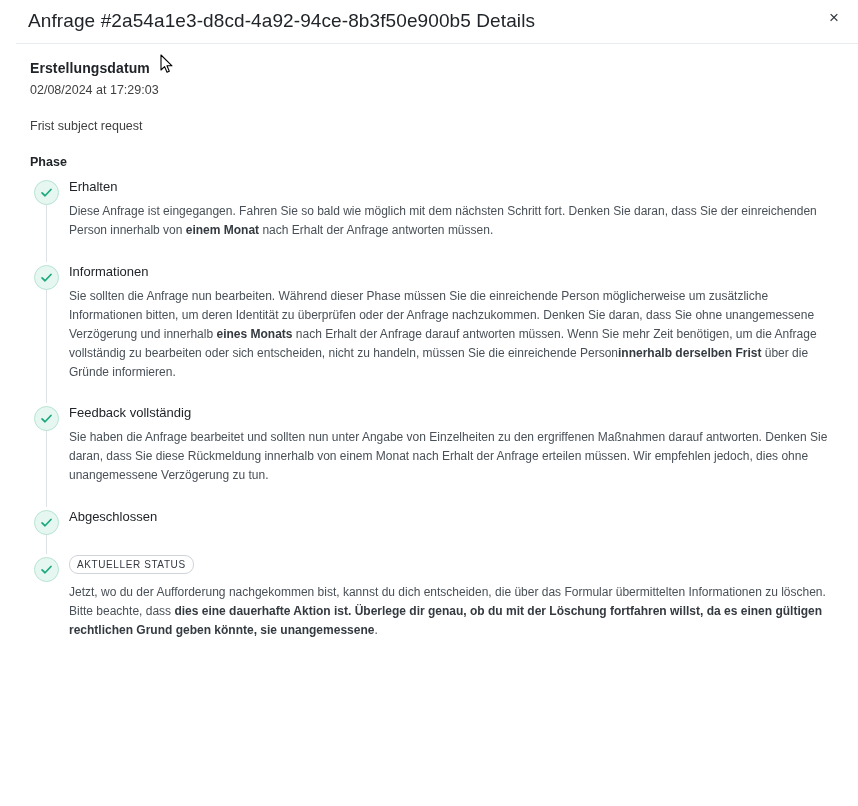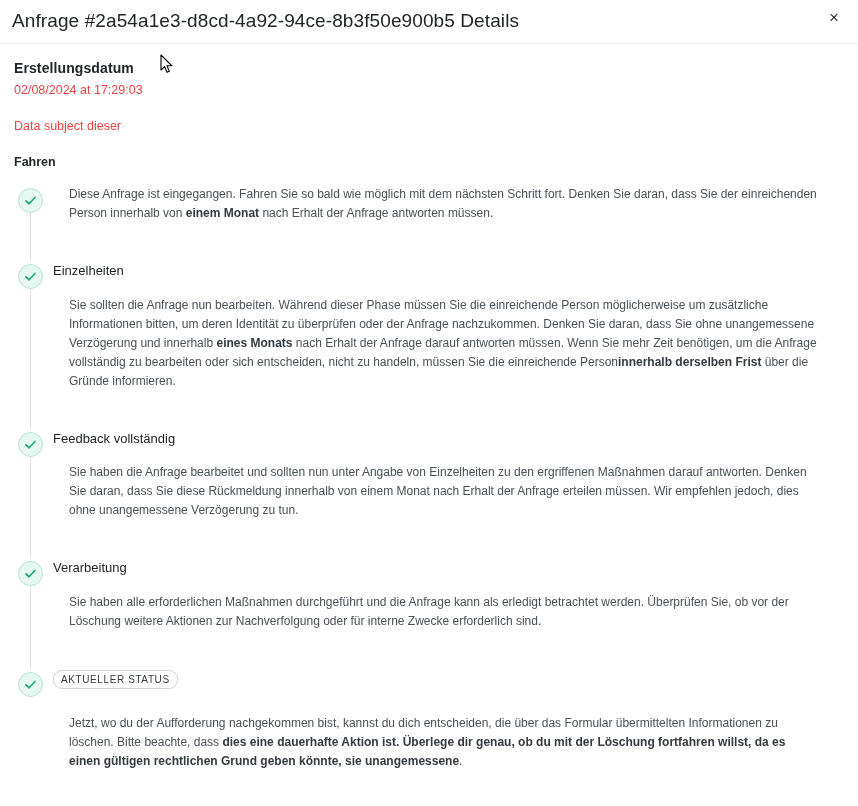--- a/index.html
+++ b/index.html
@@ -13,20 +13,21 @@
     height: 806px;
     font-family: "Liberation Sans", sans-serif;
     color: #212529;
     overflow: hidden;
   }
   .modal {
     width: 858px;
     min-height: 806px;
     background: #fff;
     position: relative;
+    padding-left: 16px;
   }
   .modal-header {
     height: 44px;
     border-bottom: 1px solid #e9ecef;
     display: flex;
     align-items: center;
     padding: 0 16px 0 12px;
     position: relative;
   }
   .modal-title {
@@ -57,21 +58,21 @@
   }
   .field-label {
     font-size: 14px;
     font-weight: bold;
     color: #212529;
     margin: 0 0 7px 0;
     letter-spacing: 0.1px;
   }
   .field-value {
     font-size: 12.5px;
-    color: #ef4444;
+    color: #404040;
     margin: 0 0 22px 0;
   }
   .status-label {
     font-size: 12.5px;
     font-weight: bold;
     color: #212529;
     margin: 0 0 8px 0;
   }
   .timeline {
     position: relative;
@@ -110,21 +111,21 @@
     font-size: 13px;
     color: #212529;
     margin: 0 0 6px 0;
     line-height: 1.3;
     padding-top: 2px;
   }
   .step-desc {
     font-size: 12px;
     color: #495057;
     line-height: 1.58;
-    margin: 16px;
+    margin: 0;
     padding-right: 10px;
   }
   .step-desc b { font-weight: bold; color: #343a40; }
   .badge {
     display: inline-block;
     border: 1px solid #ced4da;
     border-radius: 9px;
     padding: 3px 7px 3px 7px;
     font-size: 10px;
     letter-spacing: 0.6px;
@@ -148,44 +149,45 @@
   <div class="modal-header">
     <div class="modal-title">Anfrage #2a54a1e3-d8cd-4a92-94ce-8b3f50e900b5 Details</div>
     <button class="close-btn">×</button>
   </div>
 
   <div class="modal-body">
 
     <div class="field-label">Erstellungsdatum</div>
     <div class="field-value">02/08/2024 at 17:29:03</div>
 
-    <div class="field-value">Data subject dieser</div>
-
-    <div class="status-label">Fahren</div>
+    <div class="field-value">Frist subject request</div>
+
+    <div class="status-label">Phase</div>
 
     <div class="timeline">
 
       <div class="step">
         <div class="step-line"></div>
         <div class="step-marker">
           <svg width="13" height="13" viewBox="0 0 16 16">
               <path d="M2.5 8.4 L6.2 12 L13.5 4.3" stroke="#1fa97f" stroke-width="2.2" fill="none" stroke-linecap="round" stroke-linejoin="round"></path>
             </svg>
         </div>
+        <div class="step-title">Erhalten</div>
         <p class="step-desc"><span>Diese Anfrage ist eingegangen. Fahren Sie so bald wie möglich mit dem nächsten Schritt fort. Denken Sie daran, dass Sie der einreichenden Person innerhalb von </span><b>einem Monat</b><span> nach Erhalt der Anfrage antworten müssen.</span></p>
       </div>
 
       <div class="step">
         <div class="step-line"></div>
         <div class="step-marker">
           <svg width="13" height="13" viewBox="0 0 16 16">
               <path d="M2.5 8.4 L6.2 12 L13.5 4.3" stroke="#1fa97f" stroke-width="2.2" fill="none" stroke-linecap="round" stroke-linejoin="round"></path>
             </svg>
         </div>
-        <div class="step-title">Einzelheiten</div>
+        <div class="step-title">Informationen</div>
         <p class="step-desc"><span>Sie sollten die Anfrage nun bearbeiten. Während dieser Phase müssen Sie die einreichende Person möglicherweise um zusätzliche Informationen bitten, um deren Identität zu überprüfen oder der Anfrage nachzukommen. Denken Sie daran, dass Sie ohne unangemessene Verzögerung und innerhalb </span><b>eines Monats</b><span> nach Erhalt der Anfrage darauf antworten müssen. Wenn Sie mehr Zeit benötigen, um die Anfrage vollständig zu bearbeiten oder sich entscheiden, nicht zu handeln, müssen Sie die einreichende Person</span><b>innerhalb derselben Frist</b><span> über die Gründe informieren.</span></p>
       </div>
 
       <div class="step">
         <div class="step-line"></div>
         <div class="step-marker">
           <svg width="13" height="13" viewBox="0 0 16 16">
               <path d="M2.5 8.4 L6.2 12 L13.5 4.3" stroke="#1fa97f" stroke-width="2.2" fill="none" stroke-linecap="round" stroke-linejoin="round"></path>
             </svg>
         </div>
@@ -193,22 +195,21 @@
         <p class="step-desc">Sie haben die Anfrage bearbeitet und sollten nun unter Angabe von Einzelheiten zu den ergriffenen Maßnahmen darauf antworten. Denken Sie daran, dass Sie diese Rückmeldung innerhalb von einem Monat nach Erhalt der Anfrage erteilen müssen. Wir empfehlen jedoch, dies ohne unangemessene Verzögerung zu tun.</p>
       </div>
 
       <div class="step">
         <div class="step-line"></div>
         <div class="step-marker">
           <svg width="13" height="13" viewBox="0 0 16 16">
               <path d="M2.5 8.4 L6.2 12 L13.5 4.3" stroke="#1fa97f" stroke-width="2.2" fill="none" stroke-linecap="round" stroke-linejoin="round"></path>
             </svg>
         </div>
-        <div class="step-title">Verarbeitung</div>
-        <p class="step-desc">Sie haben alle erforderlichen Maßnahmen durchgeführt und die Anfrage kann als erledigt betrachtet werden. Überprüfen Sie, ob vor der Löschung weitere Aktionen zur Nachverfolgung oder für interne Zwecke erforderlich sind.</p>
+        <div class="step-title">Abgeschlossen</div>
       </div>
 
       <div class="step">
         
         <div class="step-marker">
           <svg width="13" height="13" viewBox="0 0 16 16">
               <path d="M2.5 8.4 L6.2 12 L13.5 4.3" stroke="#1fa97f" stroke-width="2.2" fill="none" stroke-linecap="round" stroke-linejoin="round"></path>
             </svg>
         </div>
         <div class="badge">AKTUELLER STATUS</div>

